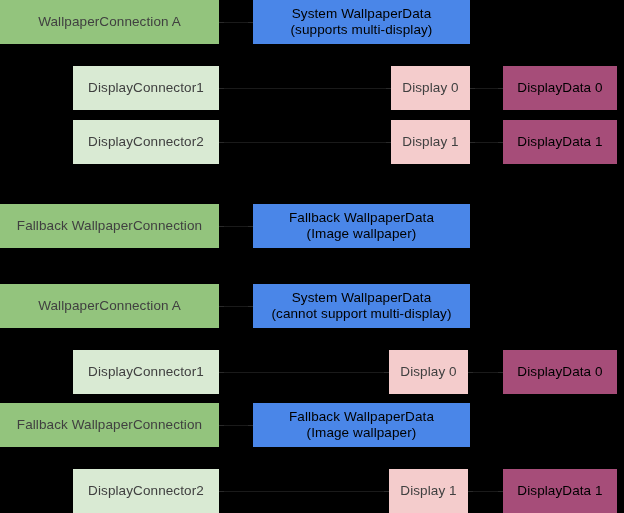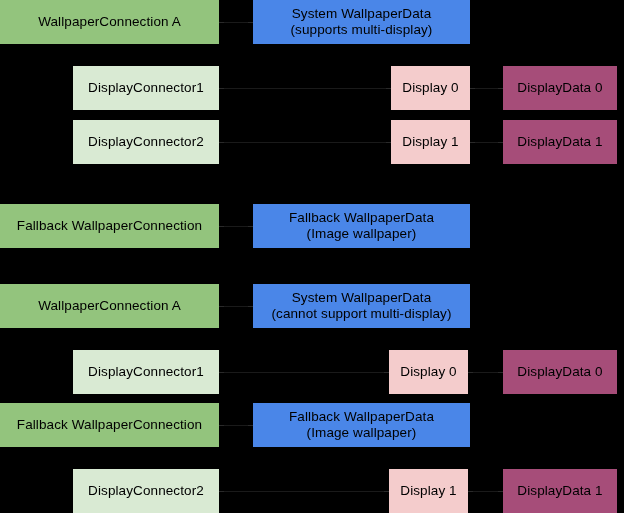--- a/index.html
+++ b/index.html
@@ -24,21 +24,21 @@
     align-items: center;
     justify-content: center;
     text-align: center;
     font-size: 13.5px;
     line-height: 16px;
     letter-spacing: 0.1px;
     white-space: pre-line;
     padding: 2px 4px;
     font-family: "Liberation Sans", sans-serif;
   }
-  .node.dark-text   { color: #000000; }
+  .node.dark-text   { color: #404040; }
   .node.light-text  { color: #000000; }
 
   .connector {
     position: absolute;
     background: #1a1a1a;
     height: 1px;
   }
   .tick {
     position: absolute;
     background: #2a2a2a;

